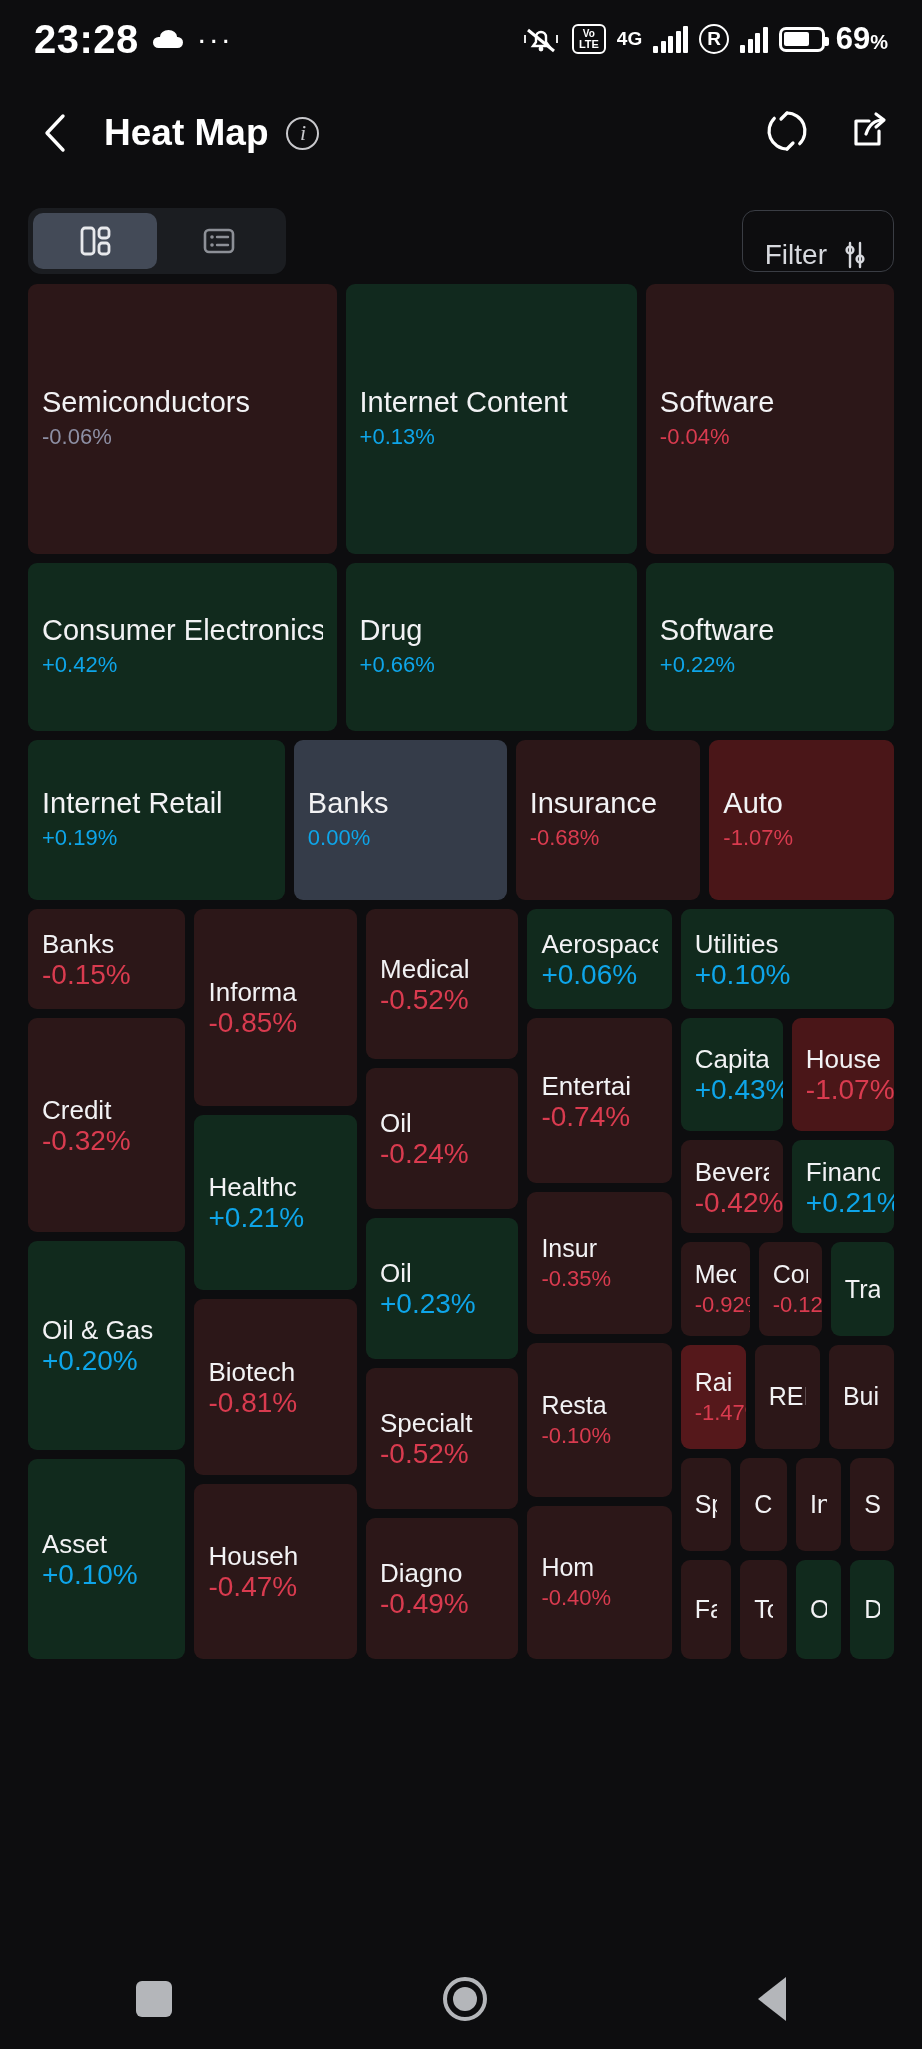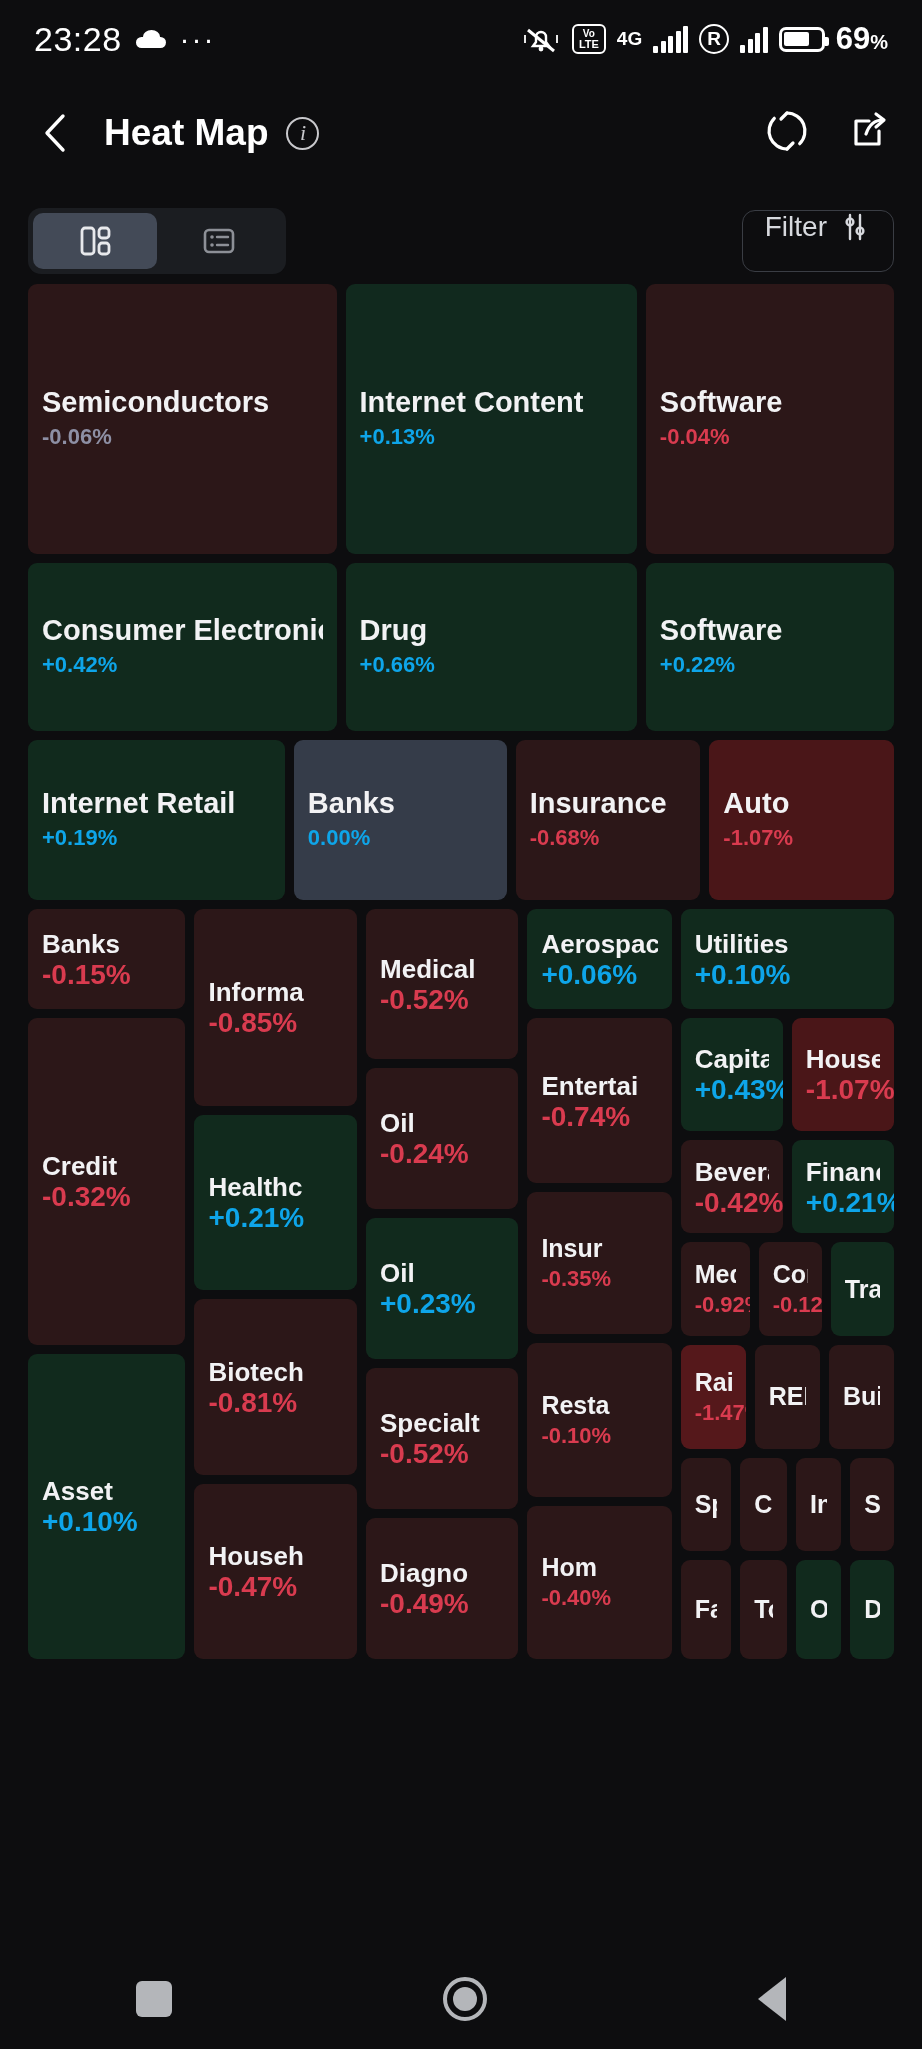--- a/index.html
+++ b/index.html
@@ -10,21 +10,21 @@
     overflow: hidden;
   }
   .phone { position: relative; width: 922px; height: 2049px; background: #0d0d0f; }
 
   
   .statusbar {
     height: 78px; display: flex; align-items: center;
     padding: 0 34px; color: #fff;
   }
   .sb-left { display: flex; align-items: center; gap: 14px; }
-  .sb-time { font-size: 34px; font-weight: 400; letter-spacing: .5px; }
+  .sb-time { font-size: 40px; font-weight: 700; letter-spacing: .5px; }
   .sb-right { margin-left: auto; display: flex; align-items: center; gap: 11px; }
   .ic { display: inline-block; }
   .cloud-ic { width: 30px; height: 18px; position: relative; }
   .cloud-ic:before {
     content: ""; position: absolute; left: 0; bottom: 0; width: 30px; height: 11px;
     background: #fff; border-radius: 7px;
   }
   .cloud-ic:after {
     content: ""; position: absolute; left: 7px; bottom: 5px; width: 17px; height: 13px;
     background: #fff; border-radius: 50%;
@@ -83,27 +83,27 @@
   }
   .seg {
     display: flex; background: #1b1d21; border-radius: 13px; padding: 5px; gap: 0;
   }
   .seg-btn {
     width: 124px; height: 56px; border-radius: 10px;
     display: flex; align-items: center; justify-content: center;
   }
   .seg-btn.active { background: #434a57; }
   .filter-btn {
-    margin-left: auto; display: flex; align-items: flex-start; gap: 12px;
+    margin-left: auto; display: flex; align-items: flex-end; gap: 12px;
     border: 1.5px solid #3a3d44; border-radius: 13px;
     padding: 0 22px; height: 62px; color: #d7d9de; font-size: 28px;
   }
 
   
-  .heatmap { padding: 8px 28px 0 28px; font-weight: bold; }
+  .heatmap { padding: 8px 28px 0 28px; }
   .hm-row { display: flex; gap: 9px; margin-bottom: 9px; }
   .tile {
     border-radius: 9px; padding: 12px 14px;
     display: flex; flex-direction: column; justify-content: center;
     overflow: hidden; position: relative; min-width: 0;
   }
   .tile .nm {
     color: #f2f2f4; font-size: 29px; line-height: 34px; white-space: nowrap;
     overflow: hidden;
   }
@@ -296,20 +296,24 @@
 
       <div class="col" style="flex:1.55">
         <div class="tile sm" style="height:100px;background:#2c1718">
           <div class="nm">Banks</div>
           <div class="pc down">-0.15%</div>
         </div>
         <div class="tile sm" style="flex:2.1;background:#2c1718">
           <div class="nm">Credit</div>
           <div class="pc down">-0.32%</div>
         </div>
+        <div class="tile sm" style="flex:2.05;background:#112a1d">
+          <div class="nm">Oil &amp; Gas</div>
+          <div class="pc up">+0.20%</div>
+        </div>
         <div class="tile sm" style="flex:1.95;background:#112a1d">
           <div class="nm">Asset</div>
           <div class="pc up">+0.10%</div>
         </div>
       </div>
 
       <div class="col" style="flex:1.6">
         <div class="tile sm" style="flex:1.62;background:#2c1718">
           <div class="nm">Informa</div>
           <div class="pc down">-0.85%</div>

